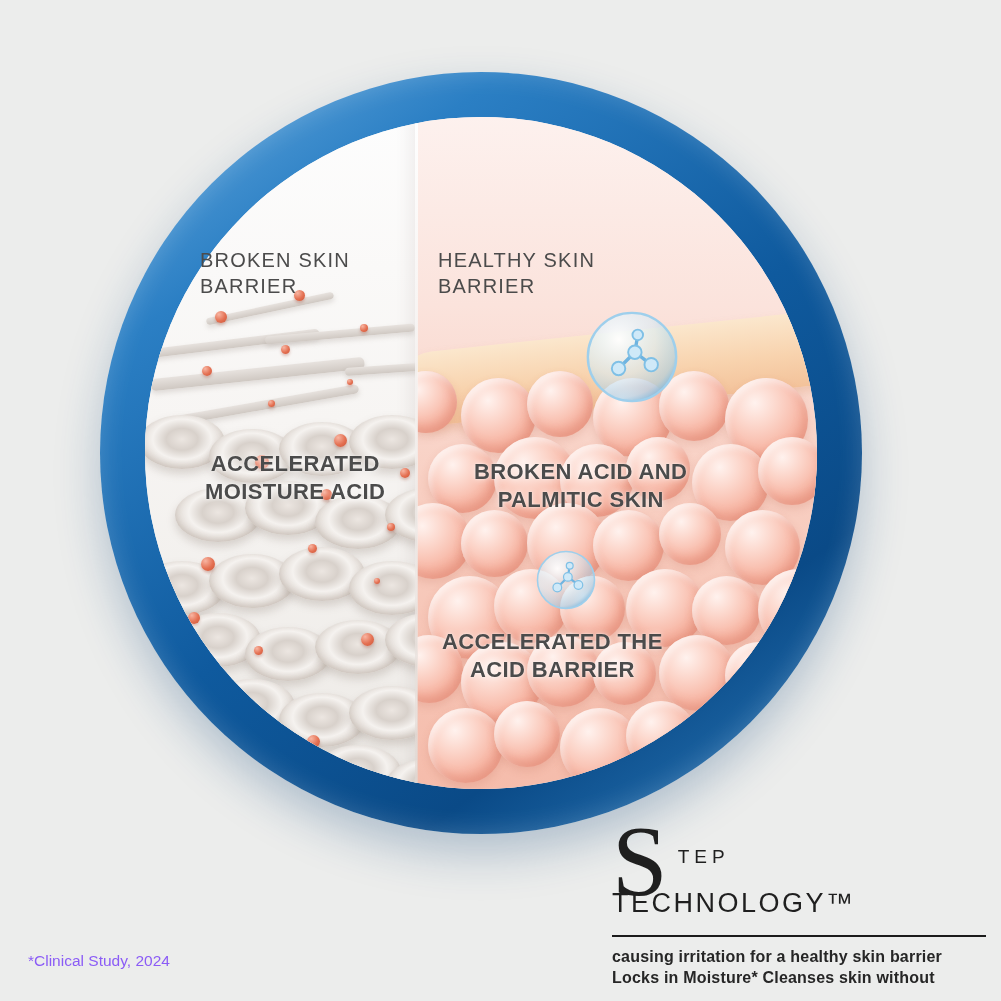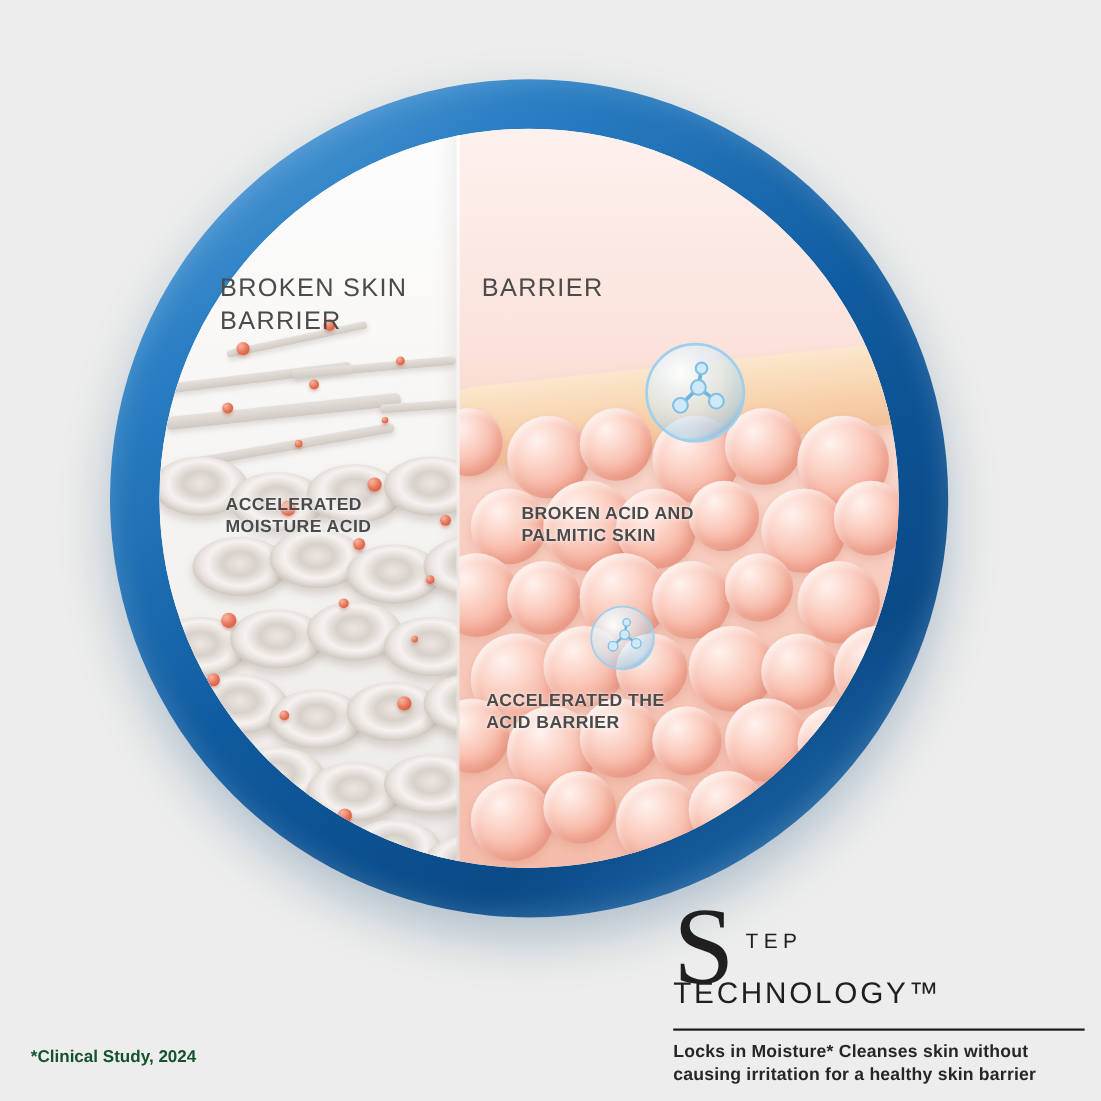--- a/index.html
+++ b/index.html
@@ -40,36 +40,36 @@
     background:linear-gradient(180deg,#fbe7cd 0%,#f8d3ae 55%,#f3c29a 100%);
     box-shadow:0 6px 10px rgba(220,160,120,0.35);}
   .pink-cell{position:absolute;border-radius:50%;z-index:1;
     background:radial-gradient(circle at 36% 30%,#fff2ee 0%,#fcd7cc 28%,#f7b5a3 62%,#f0a28e 85%,#ea9681 100%);
     box-shadow:inset -4px -6px 10px rgba(220,130,110,0.45), inset 3px 4px 6px rgba(255,255,255,0.7), 0 4px 8px rgba(190,100,80,0.18);}
 
   .molecule{position:absolute;z-index:4;overflow:visible;}
   .atom{fill:#cfe9f8;stroke:#7fc0e6;stroke-width:2;}
 
   
-  .title{position:absolute;z-index:6;font-size:23px;letter-spacing:1.2px;color:var(--text_dark,#4c4c4c);
+  .title{position:absolute;z-index:6;font-size:20px;letter-spacing:1.2px;color:var(--text_dark,#4c4c4c);
     line-height:1.3;font-weight:500;}
-  .caption{position:absolute;z-index:6;font-size:16px;letter-spacing:0.4px;color:var(--text_dark,#4b4b4b);
+  .caption{position:absolute;z-index:6;font-size:22px;letter-spacing:0.4px;color:var(--text_dark,#4b4b4b);
     line-height:1.28;font-weight:700;
-    text-shadow:0 0 6px rgba(255,255,255,0.8),0 0 2px rgba(255,255,255,0.65);}
+    text-shadow:0 0 6px rgba(255,255,255,0.8),0 0 2px rgba(255,255,255,0.65);text-align:center;}
 
   
   .brand{position:absolute;left:612px;top:822px;width:378px;color:var(--brand_black,#1f1f1f);z-index:6;}
   .brand-row{display:flex;align-items:flex-start;}
   .logo-s{font-family:"Liberation Serif", serif;font-size:100px;line-height:0.78;font-weight:400;}
   .logo-right{margin-left:10px;padding-top:24px;font-size:19px;letter-spacing:5px;font-weight:500;}
   .logo-line2{margin-top:-12px;font-size:27px;letter-spacing:2.5px;font-weight:500;}
   .brand-rule{margin-top:16px;width:374px;height:2px;background:#1b1b1b;}
   .tagline{margin-top:9px;font-size:16px;font-weight:700;line-height:1.32;color:#262626;letter-spacing:0.2px;}
 
-  .footnote{position:absolute;left:28px;top:952px;font-size:15.5px;color:#14532d;z-index:6;font-weight:bold;}
+  .footnote{position:absolute;left:28px;top:952px;font-size:15.5px;color:#8b5cf6;z-index:6;}
 </style>
 </head>
 <body>
 
 <svg width="0" height="0" style="position:absolute">
   <defs>
     <radialGradient id="bubbleGrad" cx="35%" cy="30%" r="75%">
       <stop offset="0%" stop-color="rgba(255,255,255,0.95)"></stop>
       <stop offset="55%" stop-color="rgba(214,238,250,0.55)"></stop>
       <stop offset="88%" stop-color="rgba(158,207,236,0.55)"></stop>
@@ -205,20 +205,21 @@
     <circle class="atom" cx="53" cy="45" r="7"></circle>
     <circle class="atom" cx="70" cy="58" r="7"></circle>
     <circle class="atom" cx="56" cy="27" r="5.5"></circle>
   </svg>
 
   <div class="title" style="left:200px;top:247px;">
     <div>BROKEN SKIN</div>
     <div>BARRIER</div>
   </div>
   <div class="title" style="left:438px;top:247px;">
+    <div>HEALTHY SKIN</div>
     <div>BARRIER</div>
   </div>
   <div class="caption" style="left:205px;top:450px;">
     <div>ACCELERATED</div>
     <div>MOISTURE ACID</div>
   </div>
   <div class="caption" style="left:474px;top:458px;">
     <div>BROKEN ACID AND</div>
     <div>PALMITIC SKIN</div>
   </div>
@@ -228,19 +229,19 @@
   </div>
 
   <div class="brand">
     <div class="brand-row">
       <div class="logo-s">S</div>
       <div class="logo-right">TEP</div>
     </div>
     <div class="logo-line2">TECHNOLOGY™</div>
     <div class="brand-rule"></div>
     <div class="tagline">
+      <div>causing irritation for a healthy skin barrier</div>
       <div>Locks in Moisture* Cleanses skin without</div>
-      <div>causing irritation for a healthy skin barrier</div>
     </div>
   </div>
 
   <div class="footnote">*Clinical Study, 2024</div>
 </div>
 
 </body></html>

